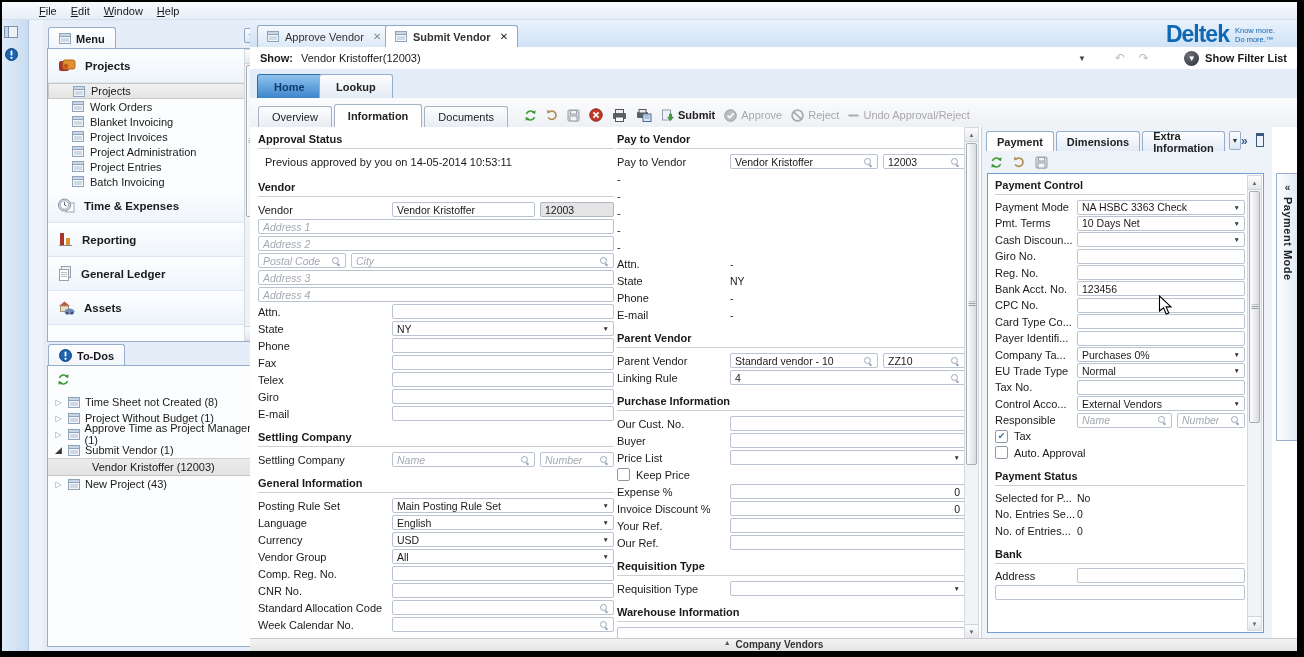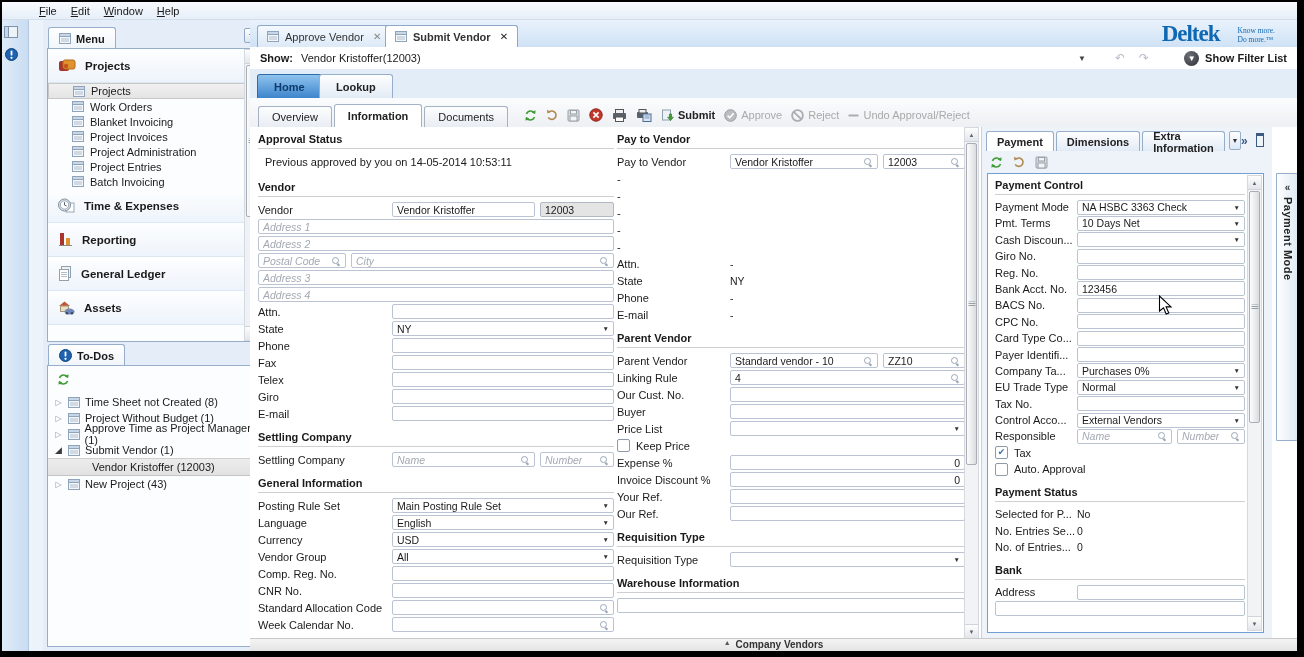--- a/index.html
+++ b/index.html
@@ -36,21 +36,21 @@
   .tw{width:9px;font-size:8px;color:#8a9ba8;text-align:center;}
   .tw.exp{color:#3a3a3a;font-size:9px;}
   
   #main{position:absolute;left:248px;top:18px;right:0;bottom:0;}
   #docstrip{position:absolute;left:0;top:0;right:0;height:27px;background:linear-gradient(#e9f2fc,#cfe2f5);}
   .doctab{position:absolute;top:5px;height:21px;display:flex;align-items:center;gap:6px;padding:0 9px;border:1px solid #8fa8c8;
     border-bottom:none;border-radius:3px 3px 0 0;background:linear-gradient(#f4f9fe,#dce9f7);color:#333;}
   .doctab.active{background:#fff;font-weight:bold;}
   .doctab .x{font-size:10px;color:#888;margin-left:3px;}
   .doctab.active .x{color:#222;font-weight:bold;}
-  #brand{position:absolute;right:22px;top:2px;display:flex;align-items:flex-start;gap:18px;font-family:Liberation Serif, serif;}
+  #brand{position:absolute;right:22px;top:2px;display:flex;align-items:flex-start;gap:6px;}
   #brand-name{font-size:23px;font-weight:bold;color:#1068b3;letter-spacing:-1px;line-height:24px;}
   #brand-tag{font-size:7.5px;color:#1068b3;line-height:8.5px;padding-top:5px;}
   
   #showbar{position:absolute;left:0;top:27px;right:0;height:22px;background:#fff;border-bottom:1px solid #c7d3e2;display:flex;align-items:center;padding:0 10px;justify-content:center;}
   #show-label{font-weight:bold;margin-right:8px;}
   #show-value{flex:1;}
   .sb-dd{font-size:8px;color:#444;margin-right:22px;}
   .sb-arrow{font-size:12px;color:#b5bdc8;margin:0 7px;}
   #filter-circle{width:15px;height:15px;border-radius:50%;background:radial-gradient(circle at 35% 30%,#6b6f75,#2e3238);color:#fff;
     font-size:8px;display:flex;align-items:center;justify-content:center;margin:0 6px 0 28px;}
@@ -808,20 +808,21 @@
           </div>
           <div class="frow">
             <span class="flabel" style="width: 113px;">Linking Rule</span>
             <div class="fctrls">
               <div class="ibox">
                 <span class="val">4</span>
                 <span class="mag"></span>
               </div>
             </div>
           </div>
+          <div class="fheader">Purchase Information</div>
           <div class="frow">
             <span class="flabel" style="width: 113px;">Our Cust. No.</span>
             <div class="fctrls">
               <div class="ibox"></div>
             </div>
           </div>
           <div class="frow">
             <span class="flabel" style="width: 113px;">Buyer</span>
             <div class="fctrls">
               <div class="ibox"></div>
@@ -975,26 +976,20 @@
                 <div class="fctrls">
                   <div class="ibox"></div>
                 </div>
               </div>
               <div class="frow">
                 <span class="flabel" style="width: 82px;">Bank Acct. No.</span>
                 <div class="fctrls">
                   <div class="ibox">
                     <span class="val">123456</span>
                   </div>
-                </div>
-              </div>
-              <div class="frow">
-                <span class="flabel" style="width: 82px;">BACS No.</span>
-                <div class="fctrls">
-                  <div class="ibox"></div>
                 </div>
               </div>
               <div class="frow">
                 <span class="flabel" style="width: 82px;">CPC No.</span>
                 <div class="fctrls">
                   <div class="ibox"></div>
                 </div>
               </div>
               <div class="frow">
                 <span class="flabel" style="width: 82px;">Card Type Co...</span>

